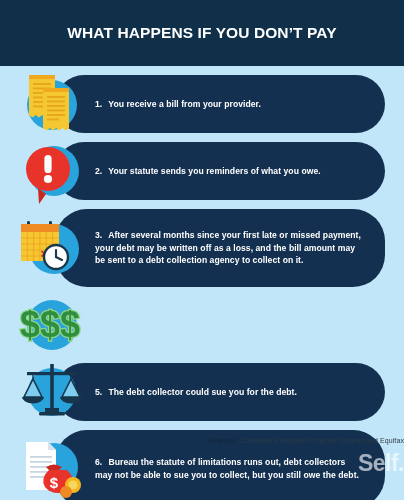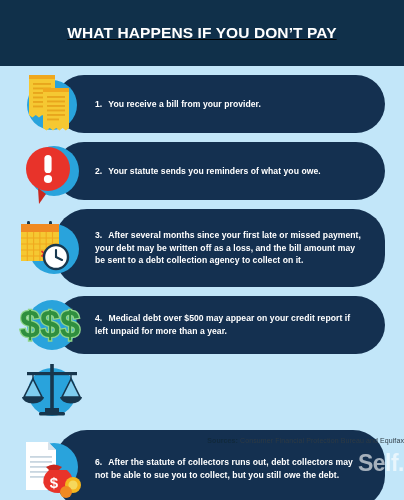--- a/index.html
+++ b/index.html
@@ -18,21 +18,20 @@
   
   .header {
     background: #10304a;
     height: 66px;
     display: flex;
     flex-direction: column;
     align-items: center;
     justify-content: center;
     padding: 8px 30px;
     box-sizing: border-box;
-    text-decoration: underline;
   }
   .header-title {
     color: #ffffff;
     font-size: 15.5px;
     font-weight: bold;
     line-height: 1.38;
     text-align: center;
     letter-spacing: 0.1px;
   }
 
@@ -219,39 +218,39 @@
         <circle cx="40" cy="42" r="12" fill="#ffffff" stroke="#18384f" stroke-width="2.4"></circle>
         <g stroke="#18384f" stroke-width="2.1" stroke-linecap="round">
           <line x1="40" y1="42" x2="40" y2="35"></line>
           <line x1="40" y1="42" x2="46" y2="45"></line>
         </g>
       </svg>
     </div>
   </div>
 
   <div class="step-row">
-    <div class="pill">
-      <div class="pill-text">
-        <span class="step-num">4.</span>
-        <span class="step-body">Medical debt over $500 may appear on your credit report if left unpaid for more than a year.</span>
-      </div>
-    </div>
     <div class="icon-stage">
       <svg viewBox="0 0 72 66">
         <circle cx="36" cy="33" r="25" fill="#29a3dc"></circle>
         <g font-family="Liberation Sans, sans-serif" font-size="36" font-weight="bold" fill="#2f8f3e" stroke="#8fd48b" stroke-width="2.6" paint-order="stroke">
           <text x="4" y="45">$</text>
           <text x="24" y="45">$</text>
           <text x="44" y="45">$</text>
         </g>
       </svg>
     </div>
   </div>
 
   <div class="step-row">
+    <div class="pill">
+      <div class="pill-text">
+        <span class="step-num">5.</span>
+        <span class="step-body">The debt collector could sue you for the debt.</span>
+      </div>
+    </div>
     <div class="icon-stage">
       <svg viewBox="0 0 72 66">
         <circle cx="36" cy="33" r="24" fill="#29a3dc"></circle>
         <rect x="34.2" y="5" width="3.6" height="48" fill="#17364d"></rect>
         <rect x="11" y="13" width="50" height="3.2" fill="#17364d"></rect>
         <rect x="23" y="53" width="26" height="3.6" rx="1.6" fill="#17364d"></rect>
         <rect x="29" y="49" width="14" height="5" fill="#17364d"></rect>
         <g stroke="#17364d" stroke-width="1.4">
           <line x1="17" y1="16" x2="17" y2="20"></line>
           <line x1="55" y1="16" x2="55" y2="20"></line>
@@ -261,21 +260,21 @@
         <path d="M6 38 a11 6.5 0 0 0 22 0 z" fill="#17364d"></path>
         <path d="M44 38 a11 6.5 0 0 0 22 0 z" fill="#17364d"></path>
       </svg>
     </div>
   </div>
 
   <div class="step-row tall">
     <div class="pill">
       <div class="pill-text">
         <span class="step-num">6.</span>
-        <span class="step-body">After the statute of collectors runs out, debt collectors may not be able to sue you to collect, but you still owe the debt.</span>
+        <span class="step-body">Bureau the statute of limitations runs out, debt collectors may not be able to sue you to collect, but you still owe the debt.</span>
       </div>
     </div>
     <div class="icon-stage">
       <svg viewBox="0 0 72 66">
         <circle cx="38" cy="31" r="24" fill="#29a3dc"></circle>
         <path d="M10 6 h22 l8 8 v40 h-30 z" fill="#ffffff"></path>
         <path d="M32 6 l8 8 h-8 z" fill="#d8e2ea"></path>
         <g fill="#c9d6e0">
           <rect x="14" y="20" width="22" height="1.8"></rect>
           <rect x="14" y="25" width="22" height="1.8"></rect>

